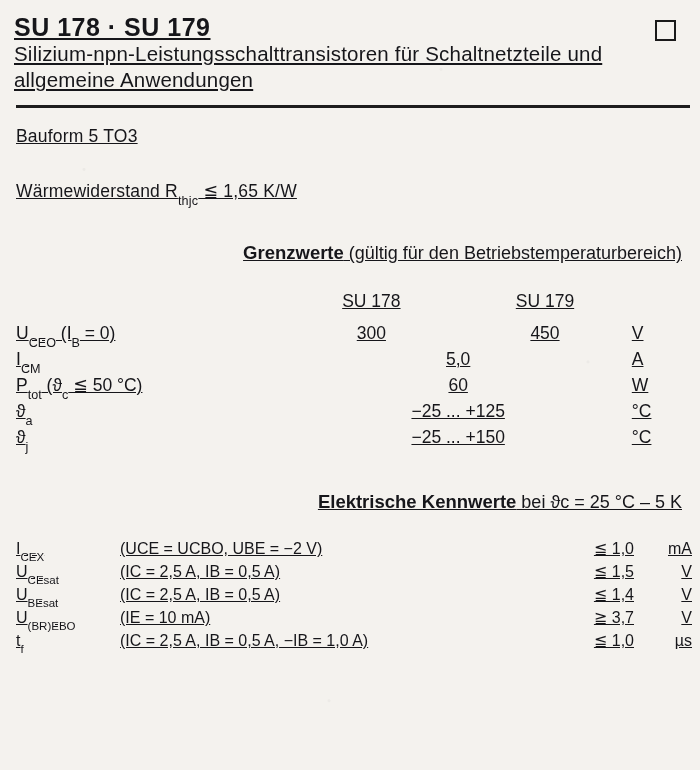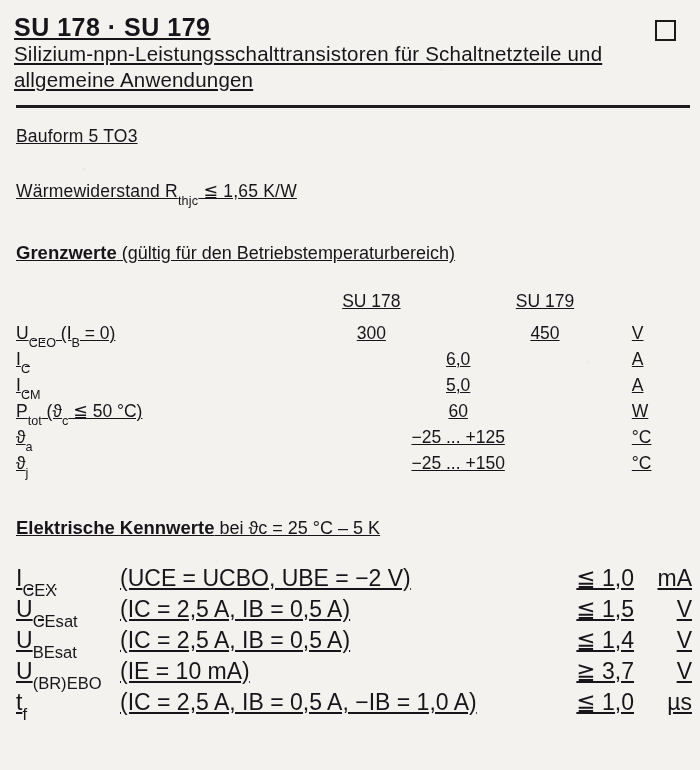--- a/index.html
+++ b/index.html
@@ -43,33 +43,33 @@
     font-size:20.5px;line-height:1.28;margin-top:0;letter-spacing:.2px;
     max-width:672px;
   }
   .rule{
     height:3px;background:#1d1d1d;margin:12px 0 18px 2px;width:674px;
   }
   .line{font-size:17.5px;margin:0 0 0 2px;letter-spacing:.2px;}
   .gap-sm{height:24px;}
   .gap-md{height:34px;}
   .gap-lg{height:40px;}
-  .sec{font-size:18px;margin-left:2px;}
+  .sec{font-size:18px;margin-left:2px;text-align:right;}
   .sec b{font-weight:bold;font-size:18.5px;}
   sub{font-size:.72em;line-height:0;position:relative;bottom:-.28em;}
   .tbl{width:676px;border-collapse:collapse;margin-left:2px;}
   .tbl td{font-size:17.5px;padding:2.5px 0;vertical-align:baseline;white-space:nowrap;}
   .c-sym{width:232px;}
   .c-a{width:150px;text-align:center;}
   .c-b{width:150px;text-align:center;}
   .c-u{width:52px;text-align:left;padding-left:14px;}
   .hdr td{padding-bottom:9px;}
   .span2{text-align:center;}
   .tbl2{width:676px;border-collapse:collapse;margin-left:2px;}
-  .tbl2 td{font-size:23px;padding:2px 0;vertical-align:baseline;white-space:nowrap;}
+  .tbl2 td{font-size:16px;padding:2px 0;vertical-align:baseline;white-space:nowrap;}
   .k-sym{width:104px;}
   .k-cond{width:410px;}
   .k-val{width:104px;text-align:right;}
   .k-unit{width:58px;text-align:right;padding-right:6px;}
 </style>
 </head>
 <body>
 
 <div class="page">
   <div class="grain"></div>
@@ -107,25 +107,20 @@
         <td class="c-a">SU 178</td>
         <td class="c-b">SU 179</td>
         <td class="c-u"></td>
       </tr>
 
       <tr>
         <td class="c-sym"><span>U</span><sub>CEO</sub><span> (I</span><sub>B</sub><span> = 0)</span></td>
         <td class="c-a">300</td>
         <td class="c-b">450</td>
         <td class="c-u">V</td>
-      </tr>
-      <tr>
-        <td class="c-sym"><span>I</span><sub>C</sub></td>
-        <td class="span2" colspan="2">6,0</td>
-        <td class="c-u">A</td>
       </tr>
       <tr>
         <td class="c-sym"><span>I</span><sub>CM</sub></td>
         <td class="span2" colspan="2">5,0</td>
         <td class="c-u">A</td>
       </tr>
       <tr>
         <td class="c-sym"><span>P</span><sub>tot</sub><span> (ϑ</span><sub>c</sub><span> ≦ 50 °C)</span></td>
         <td class="span2" colspan="2">60</td>
         <td class="c-u">W</td>

